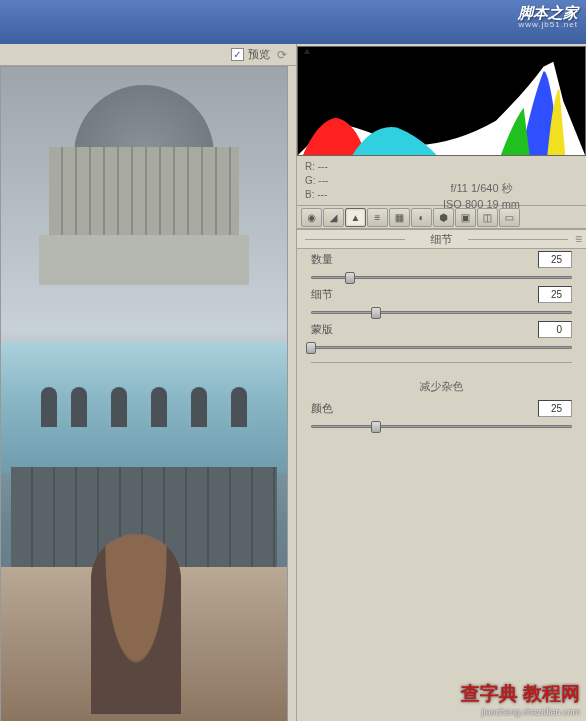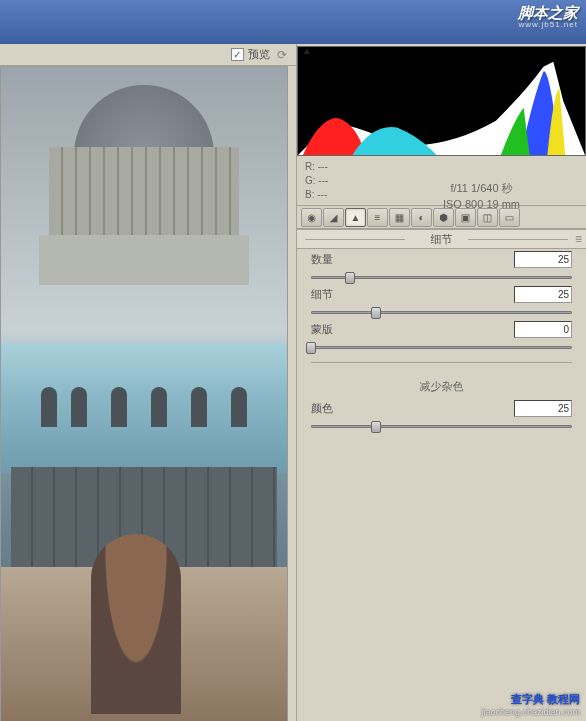--- a/index.html
+++ b/index.html
@@ -48,29 +48,29 @@
 .panel-tab { height: 20px; border-top: 1px solid #aaa09a; border-bottom: 1px solid #aaa09a; background: #e0dcd0; display: flex; align-items: center; justify-content: center; font-size: 11px; color: #555; position: relative; }
 .panel-tab::before, .panel-tab::after { content: ""; position: absolute; top: 50%; height: 1px; width: 100px; background: #aaa09a; }
 .panel-tab::before { left: 8px; } .panel-tab::after { right: 18px; }
 .panel-menu { position: absolute; right: 4px; font-size: 12px; color: #888; }
 
 .section-title { text-align: center; font-size: 11px; color: #666; padding: 8px 0 4px; }
 
 .slider-row { padding: 2px 14px 0; }
 .slider-label-row { display: flex; justify-content: space-between; align-items: center; margin-bottom: 2px; }
 .slider-label { font-size: 11px; color: #555; }
-.slider-value { width: 58px; height: 17px; border: 1px inset #999; background: #fff; font-size: 10px; text-align: right; padding-right: 2px; line-height: 15px; color: #333; }
+.slider-value { width: 34px; height: 17px; border: 1px inset #999; background: #fff; font-size: 10px; text-align: right; padding-right: 9px; line-height: 15px; color: #333; }
 .slider-track { height: 14px; position: relative; }
 .track-line { position: absolute; top: 6px; left: 0; right: 0; height: 3px; background: linear-gradient(#888, #bbb); border-radius: 1px; border: 1px solid #777; }
 .slider-thumb { position: absolute; top: 2px; width: 10px; height: 12px; background: linear-gradient(#ddd, #aaa); border: 1px solid #666; border-radius: 2px; transform: translateX(-50%); }
 
 .divider { height: 1px; background: #aaa09a; margin: 8px 14px; }
 
 .watermark-bottom { position: absolute; bottom: 4px; right: 6px; text-align: right; }
-.wb-main { color: #1d4ed8; font-size: 11px; font-weight: bold; text-shadow: 0 0 3px rgba(0,0,0,0.7); }
+.wb-main { color: #b91c1c; font-size: 19px; font-weight: bold; text-shadow: 0 0 3px rgba(0,0,0,0.7); }
 .wb-sub { color: #e0e0e0; font-size: 9px; text-shadow: 0 0 2px rgba(0,0,0,0.8); }
 </style>
 </head>
 <body>
 
 <div class="titlebar">
   <div class="watermark-top">脚本之家</div>
   <div class="watermark-sub">www.jb51.net</div>
 </div>
 

